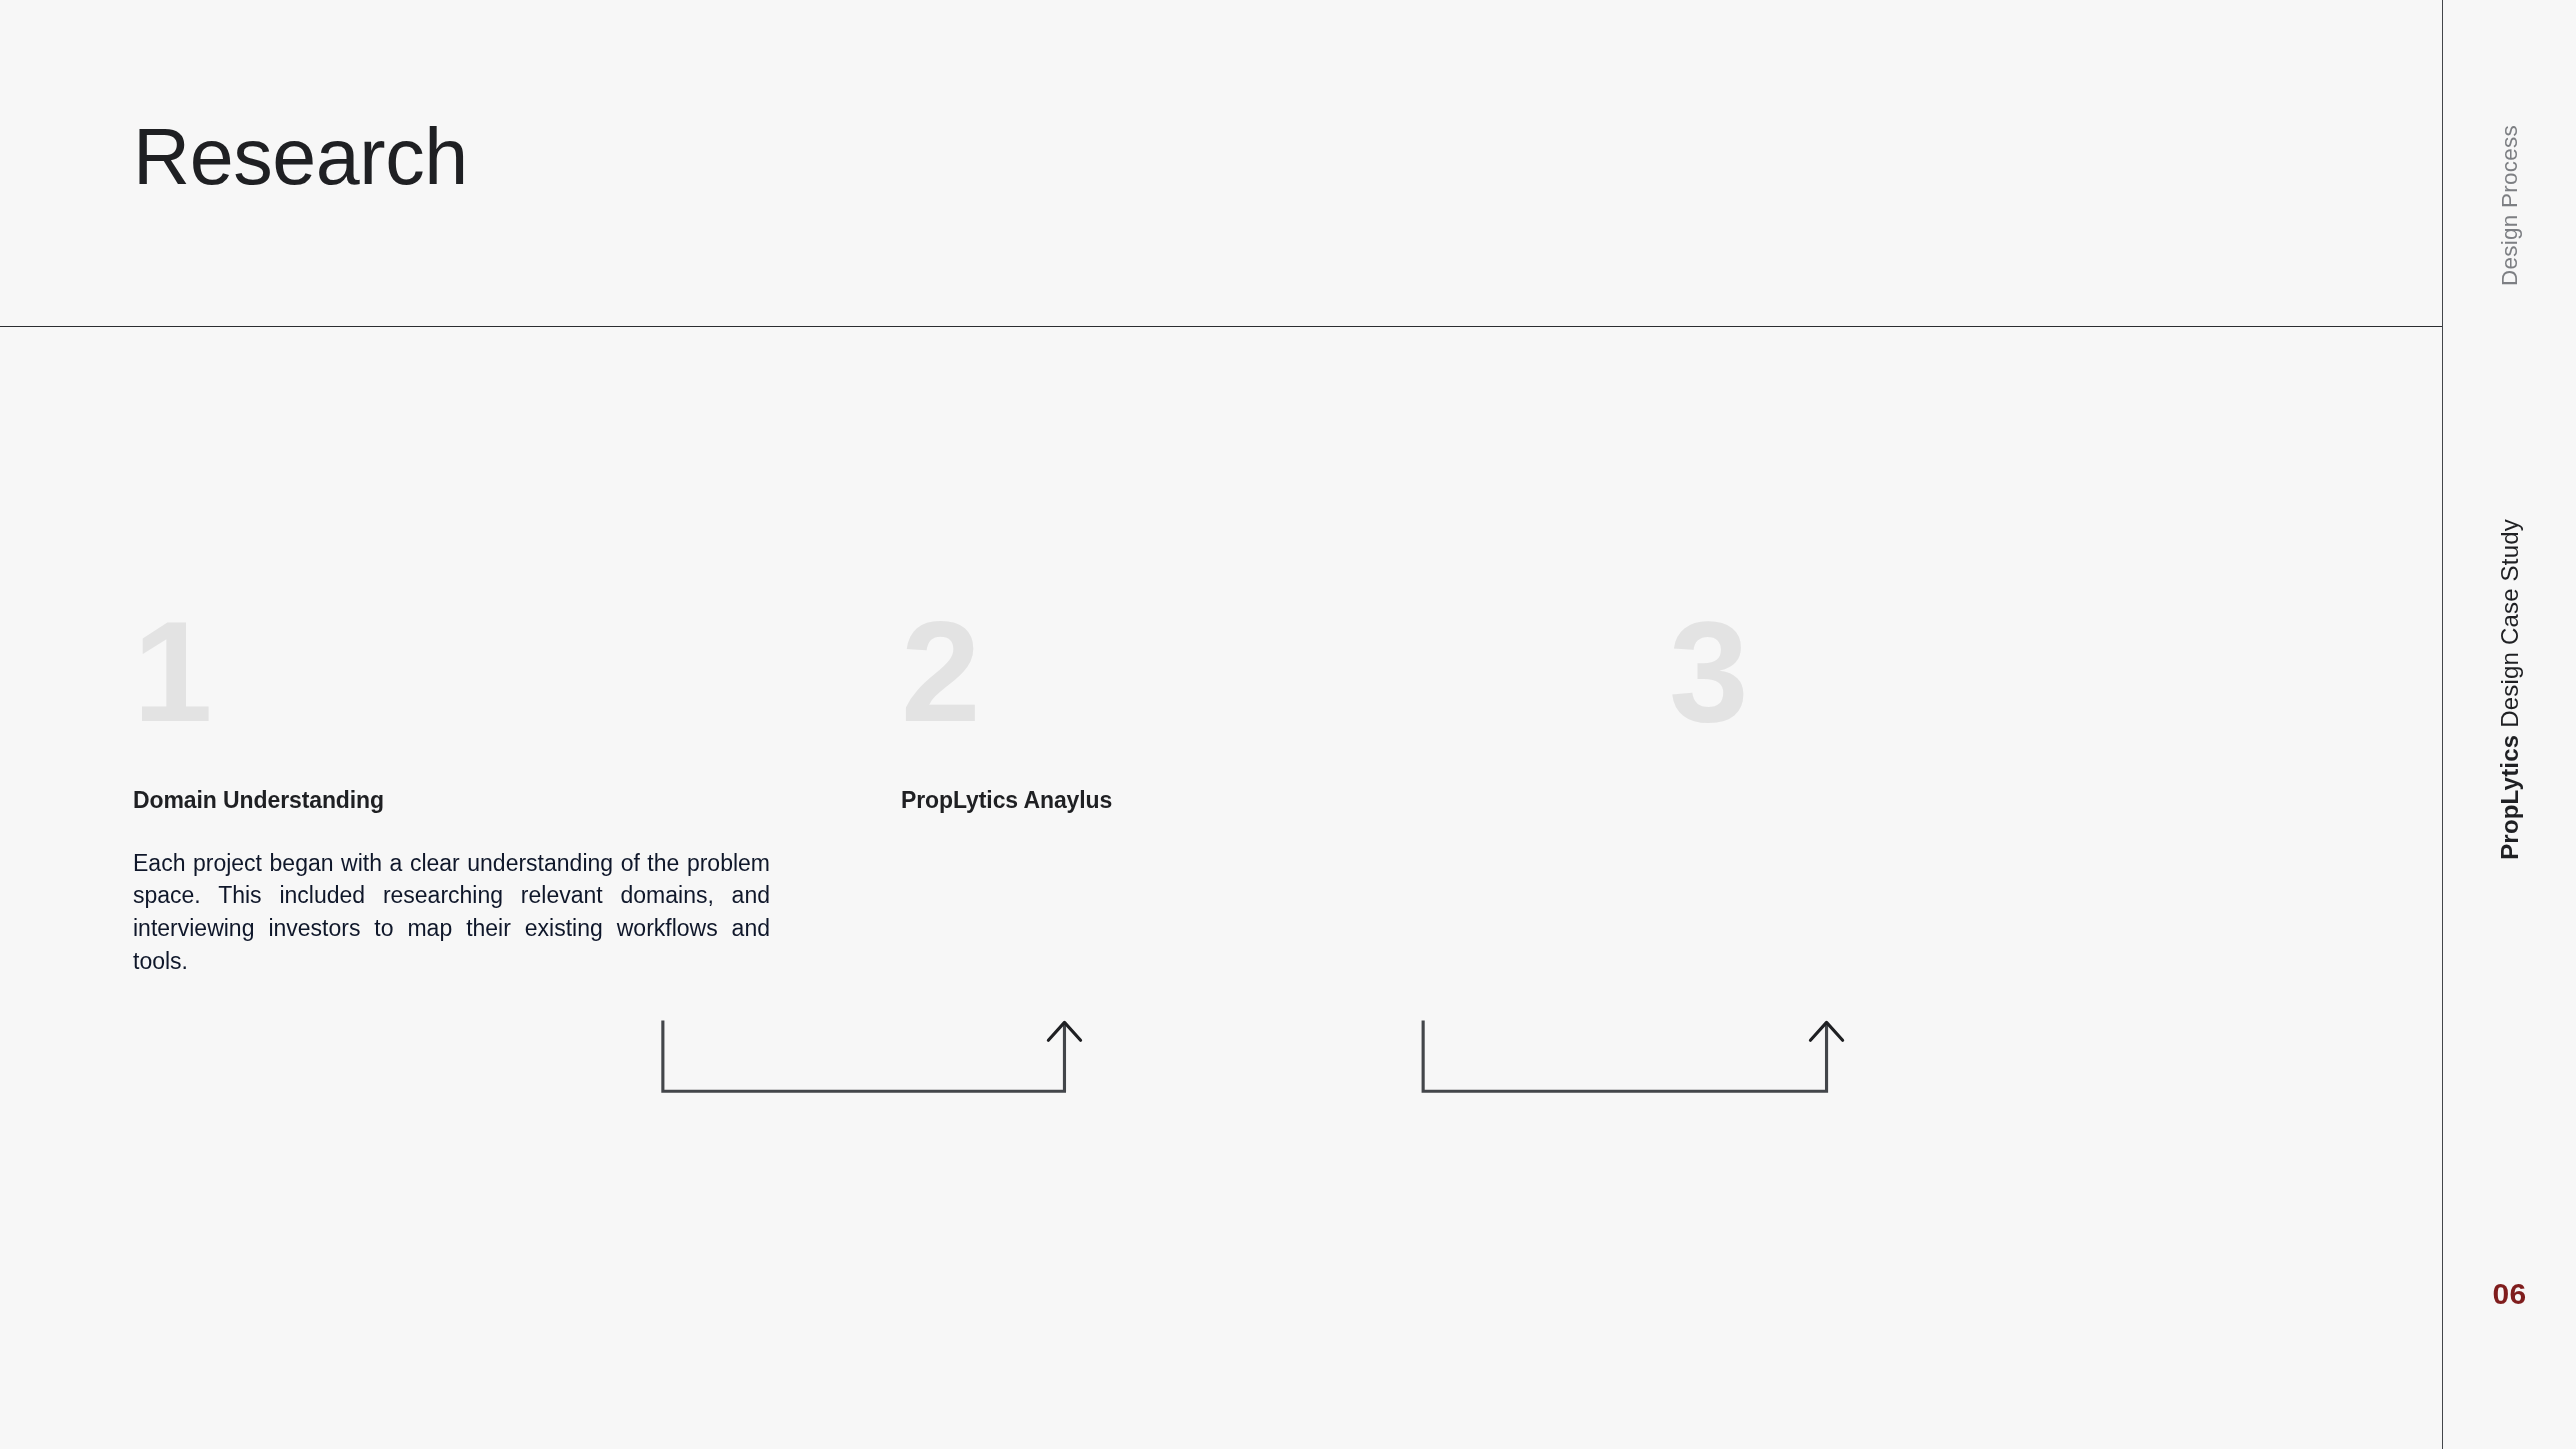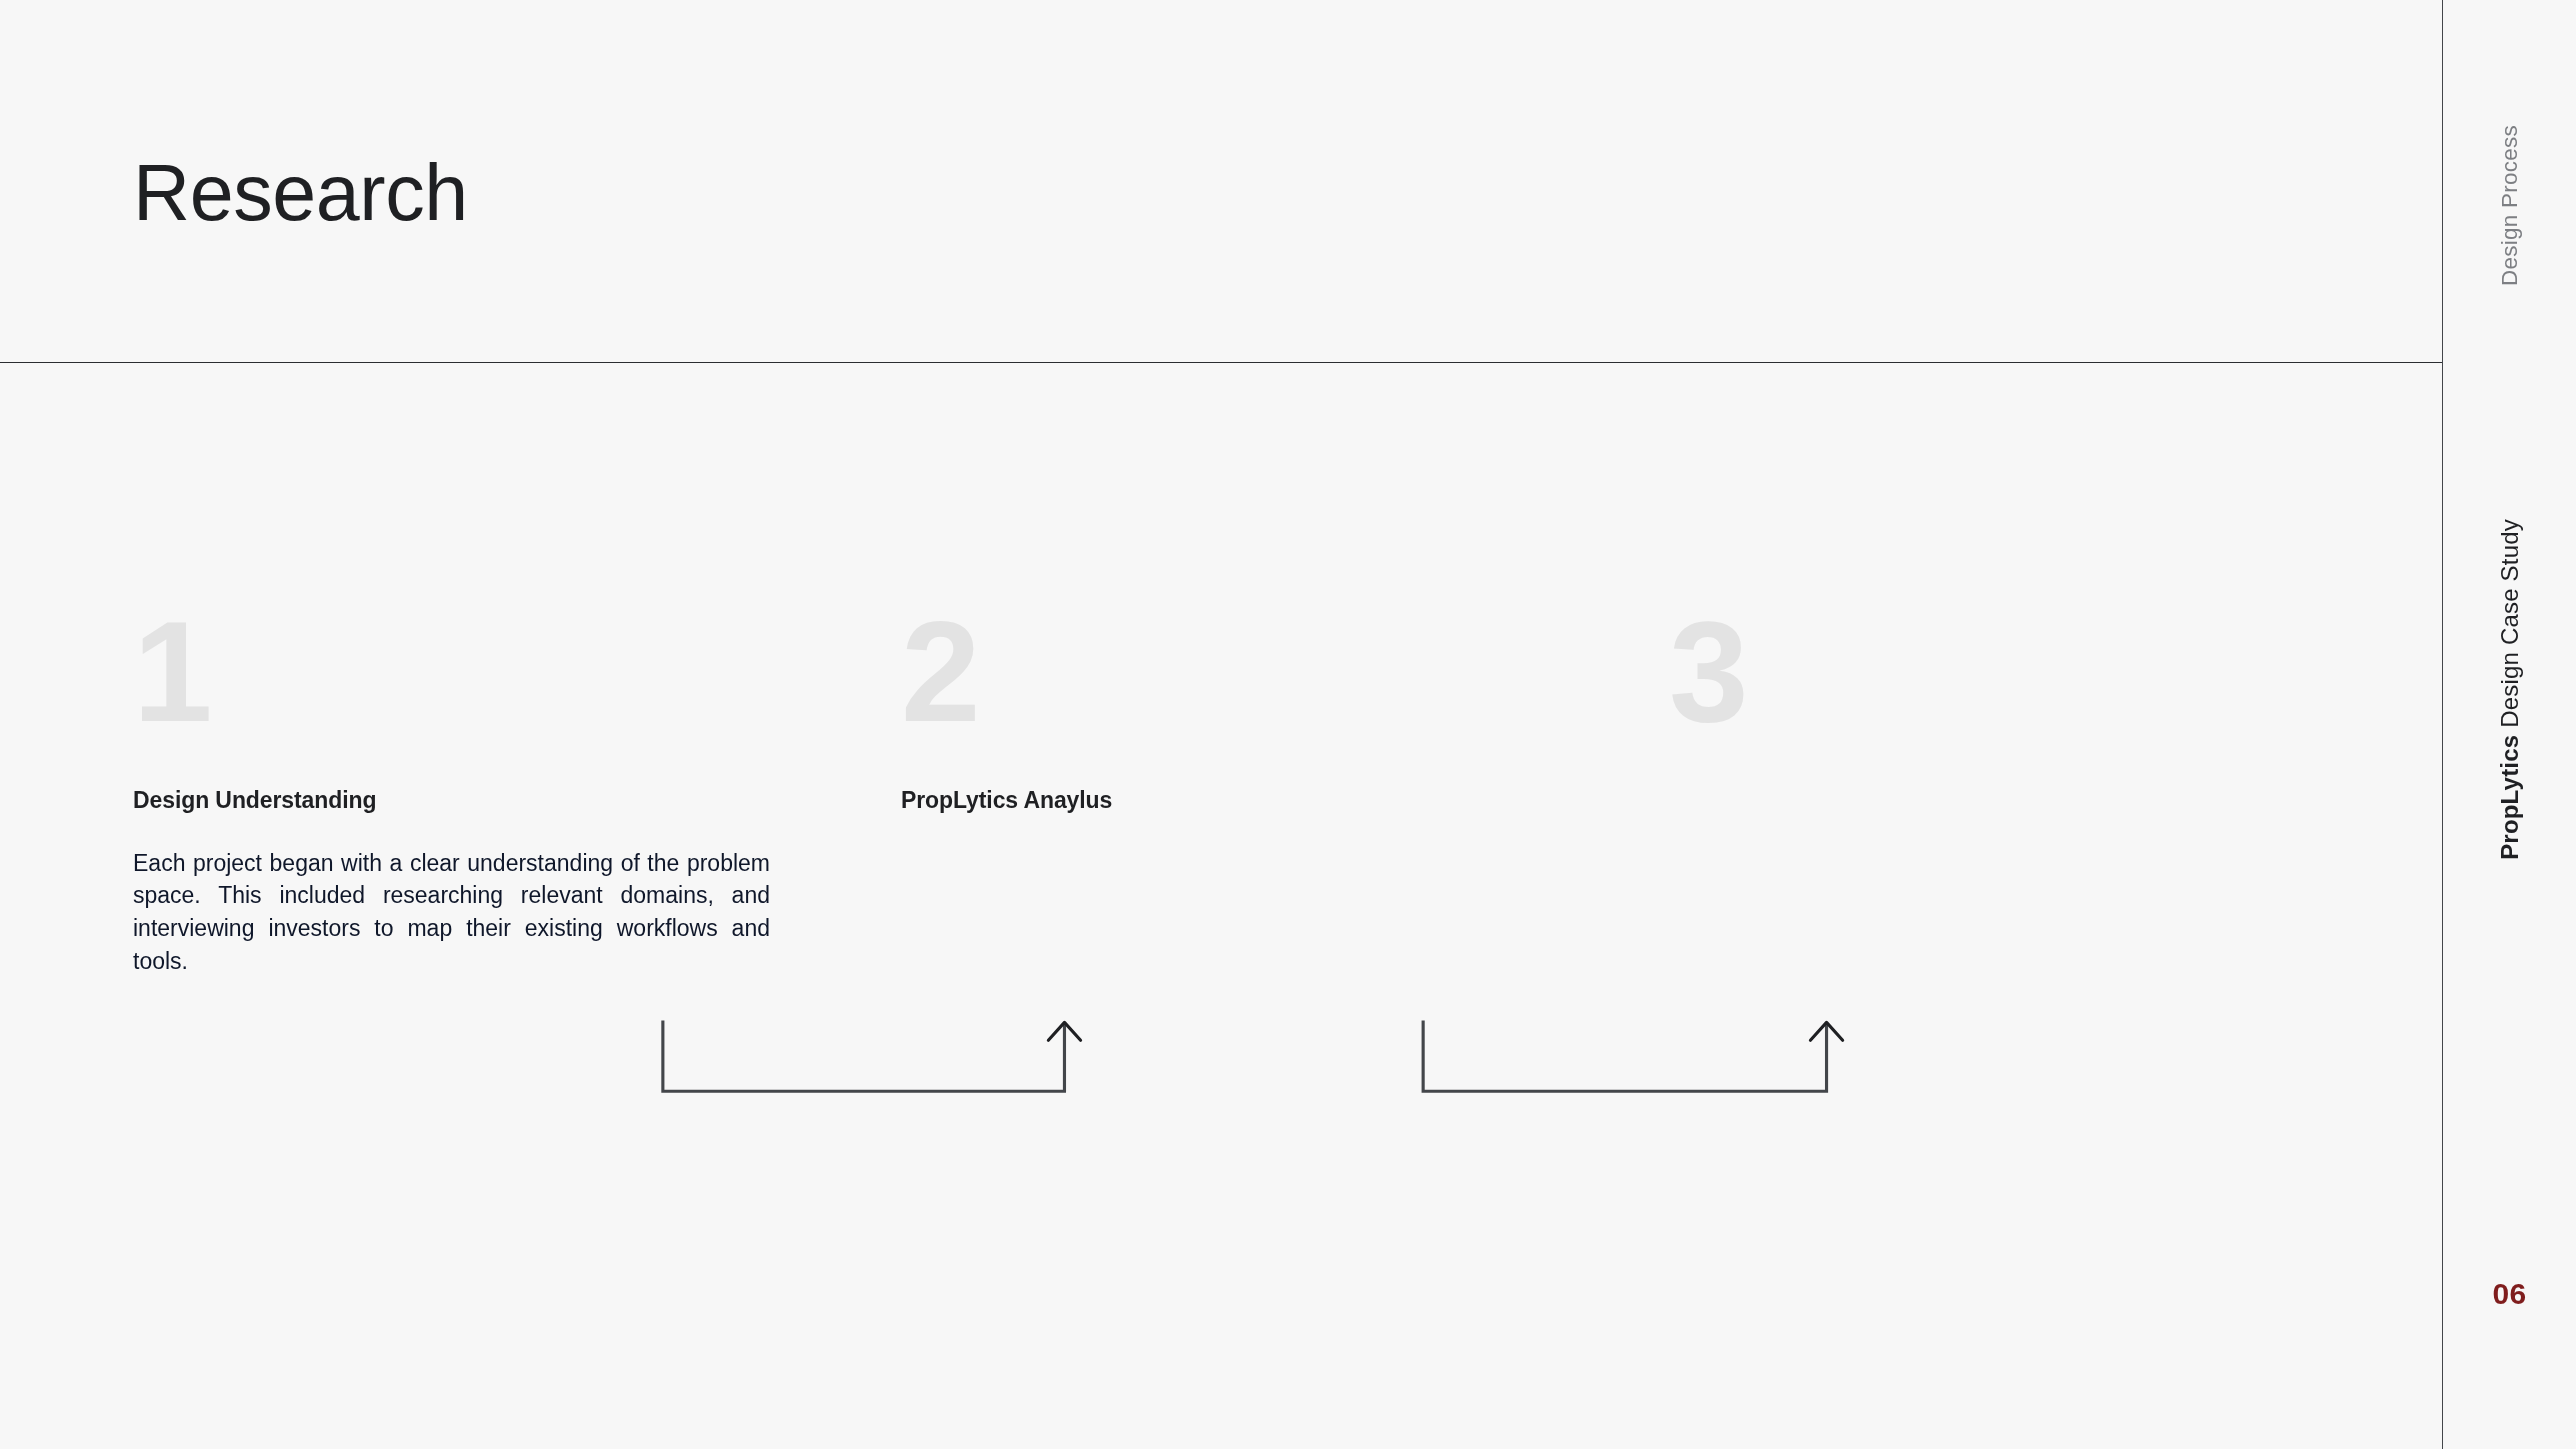--- a/index.html
+++ b/index.html
@@ -20,21 +20,20 @@
   }
 
   
   .header {
     position: absolute;
     left: 0;
     top: 0;
     width: 2442px;
     height: 327px;
     border-bottom: 1.8px solid #2b2d31;
-    margin-top: 36px;
   }
 
   .page-title {
     position: absolute;
     left: 133px;
     top: 114px;
     font-size: 79px;
     font-weight: 400;
     letter-spacing: -0.4px;
     color: #1f2023;
@@ -154,21 +153,21 @@
 <div class="slide">
 
   <div class="header">
     <div class="page-title">Research</div>
   </div>
 
   <div class="content">
 
     <div class="col col-1">
       <div class="col-number">1</div>
-      <div class="col-heading">Design Understanding</div>
+      <div class="col-heading">Domain Understanding</div>
       <div class="col-body">Each project began with a clear understanding of the problem space. This included researching relevant domains, and interviewing investors to map their existing workflows and tools.</div>
     </div>
 
     <div class="col col-2">
       <div class="col-number">2</div>
       <div class="col-heading">PropLytics Anaylus</div>
     </div>
 
     <div class="col col-3">
       <div class="col-number">3</div>

